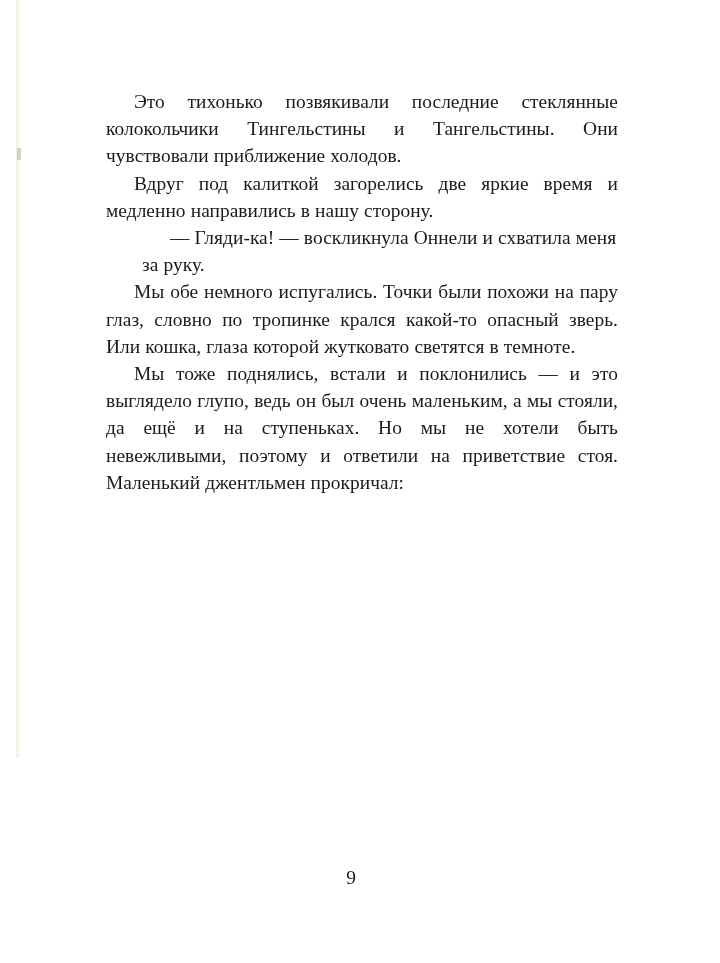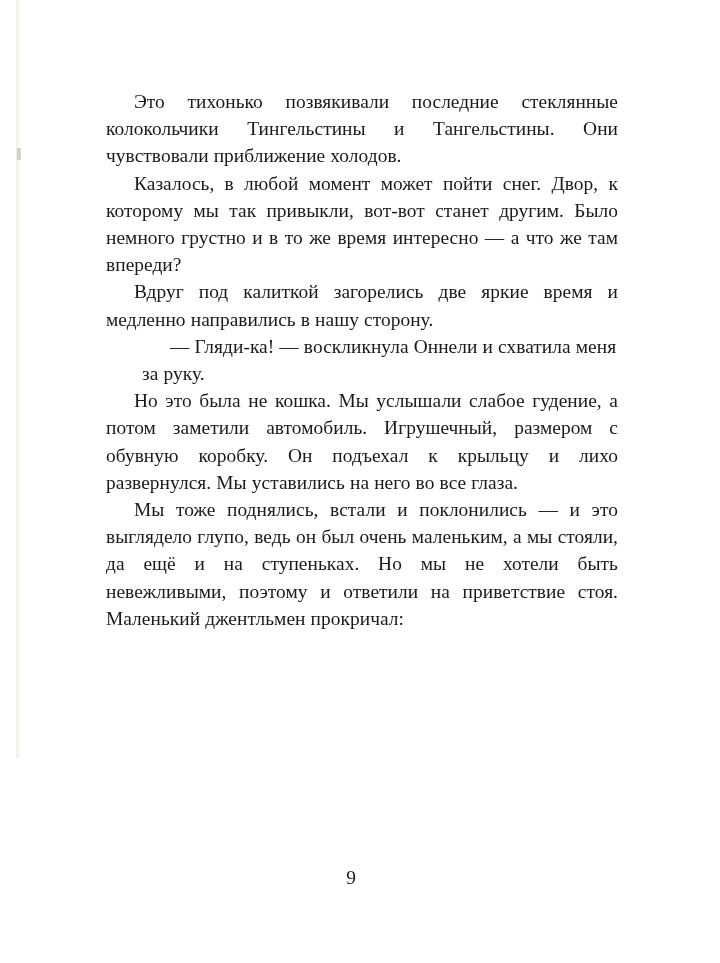--- a/index.html
+++ b/index.html
@@ -90,22 +90,21 @@
 </head>
 <body>
 
 <div class="page">
 
   <div class="page-edge-left"></div>
   <div class="page-edge-mark"></div>
 
   <div class="text-block">
     <p class="para">Это тихонько позвякивали последние стеклянные колокольчики Тингельстины и Тангельстины. Они чувствовали приближение холодов.</p>
-    <p class="para">Казалось, в любой момент может пойти снег. Двор, к которому мы так привыкли, вот-вот станет другим. Было немного грустно и в то же время интересно — а что же там впереди?</p>
     <p class="para">Вдруг под калиткой загорелись две яркие время и медленно направились в нашу сторону.</p>
     <p class="para dialogue">— Гляди-ка! — воскликнула Оннели и схватила меня за руку.</p>
-    <p class="para">Но это была не кошка. Мы услышали слабое гудение, а потом заметили автомобиль. Игрушечный, размером с обувную коробку. Он подъехал к крыльцу и лихо развернулся. Мы уставились на него во все глаза.</p>
+    <p class="para">Мы обе немного испугались. Точки были похожи на пару глаз, словно по тропинке крался какой-то опасный зверь. Или кошка, глаза которой жутковато светятся в темноте.</p>
     <p class="para">Мы тоже поднялись, встали и поклонились — и это выглядело глупо, ведь он был очень маленьким, а мы стояли, да ещё и на ступеньках. Но мы не хотели быть невежливыми, поэтому и ответили на приветствие стоя. Маленький джентльмен прокричал:</p>
   </div>
 
   <div class="folio">9</div>
 
 </div>
 
 </body></html>

